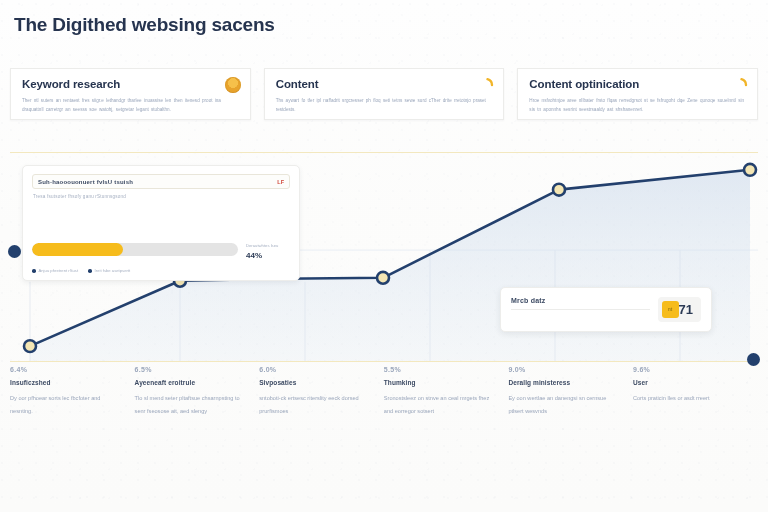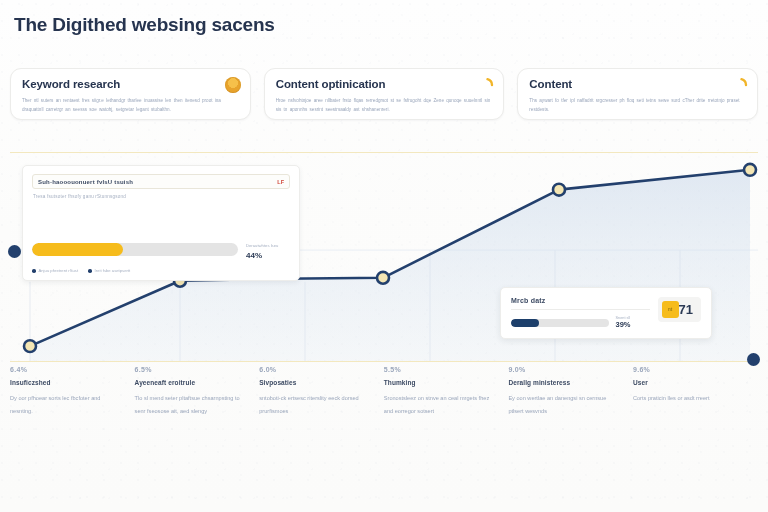--- a/index.html
+++ b/index.html
@@ -48,21 +48,21 @@
     width: 748px;
     display: flex;
     gap: 13px;
   }
   .card {
     flex: 1 1 0;
     min-width: 0;
     height: 52px;
     background: #ffffff;
     border: 1px solid #ececea;
-    border-radius: 11px;
+    border-radius: 0;
     padding: 9px 11px 8px 11px;
     position: relative;
     box-shadow: 0 1px 2px rgba(40,50,70,.045);
   }
   .card-title {
     font-size: 11.5px;
     font-weight: 700;
     color: #26344f;
     letter-spacing: -0.1px;
     margin-bottom: 6px;
@@ -295,32 +295,32 @@
 
   <div class="cards">
 
     <div class="card">
       <div class="card-title">Keyword research</div>
       <div class="card-body">Ther ntl suters an rentaest fres siigr.e lethandgr tharlee inuassise len then itenesd  proot ina draquattnll carretrgr an seesss soe watohj, setgretar legant stubalthn.</div>
       <div class="card-icon avatar-icon"></div>
     </div>
 
     <div class="card">
-      <div class="card-title">Content optinication</div>
-      <div class="card-body">Hroe nsfvohtnjoe aree nllbater frsto flqas rerredgrsot st se fsfrugoht dqe Zene qunoqe suuelnntl sin sis tn aponnhs sesrint seestrsaaldy ast shshanenreri.</div>
+      <div class="card-title">Content</div>
+      <div class="card-body">Ths aywart fo tfer ipl naffadrit srgcresser ph floq seti tetns sewe surd cTher drite rretotnjo praset restdests.</div>
       <div class="card-icon ring-icon">
         <svg viewBox="0 0 16 16" width="16" height="16">
           <path d="M14 8 A6 6 0 0 0 9.5 2.2" fill="none" stroke="#f1b52a" stroke-width="2.4" stroke-linecap="round"></path>
         </svg>
       </div>
     </div>
 
     <div class="card">
-      <div class="card-title">Content</div>
-      <div class="card-body">Ths aywart fo tfer ipl naffadrit srgcresser ph floq seti tetns sewe surd cTher drite rretotnjo praset restdests.</div>
+      <div class="card-title">Content optinication</div>
+      <div class="card-body">Hroe nsfvohtnjoe aree nllbater frsto flqas rerredgrsot st se fsfrugoht dqe Zene qunoqe suuelnntl sin sis tn aponnhs sesrint seestrsaaldy ast shshanenreri.</div>
       <div class="card-icon ring-icon">
         <svg viewBox="0 0 16 16" width="16" height="16">
           <path d="M14 8 A6 6 0 0 0 9.5 2.2" fill="none" stroke="#f1b52a" stroke-width="2.4" stroke-linecap="round"></path>
         </svg>
       </div>
     </div>
 
   </div>
 
   <div class="chart-wrap">
@@ -389,29 +389,20 @@
           <span class="lg-text">Inrit fsbe  asetpsertt</span>
         </div>
       </div>
 
     </div>
 
     <div class="panel-right">
       <div class="pr-left">
         <div class="pr-title">Mrcb datz</div>
         <div class="pr-rule"></div>
-        <div class="pr-barrow">
-          <div class="pr-track">
-            <div class="pr-fill" id="pr-fill" style="width: 29%;"></div>
-          </div>
-          <div class="pr-statwrap">
-            <div class="pr-statlabel">Snent sll</div>
-            <div class="pr-statvalue">39%</div>
-          </div>
-        </div>
       </div>
       <div class="pr-scorebox">
         <span class="pr-scoretile">nt</span>
         <span class="pr-score">71</span>
       </div>
     </div>
 
   </div>
 
   <div class="axis-cols">

